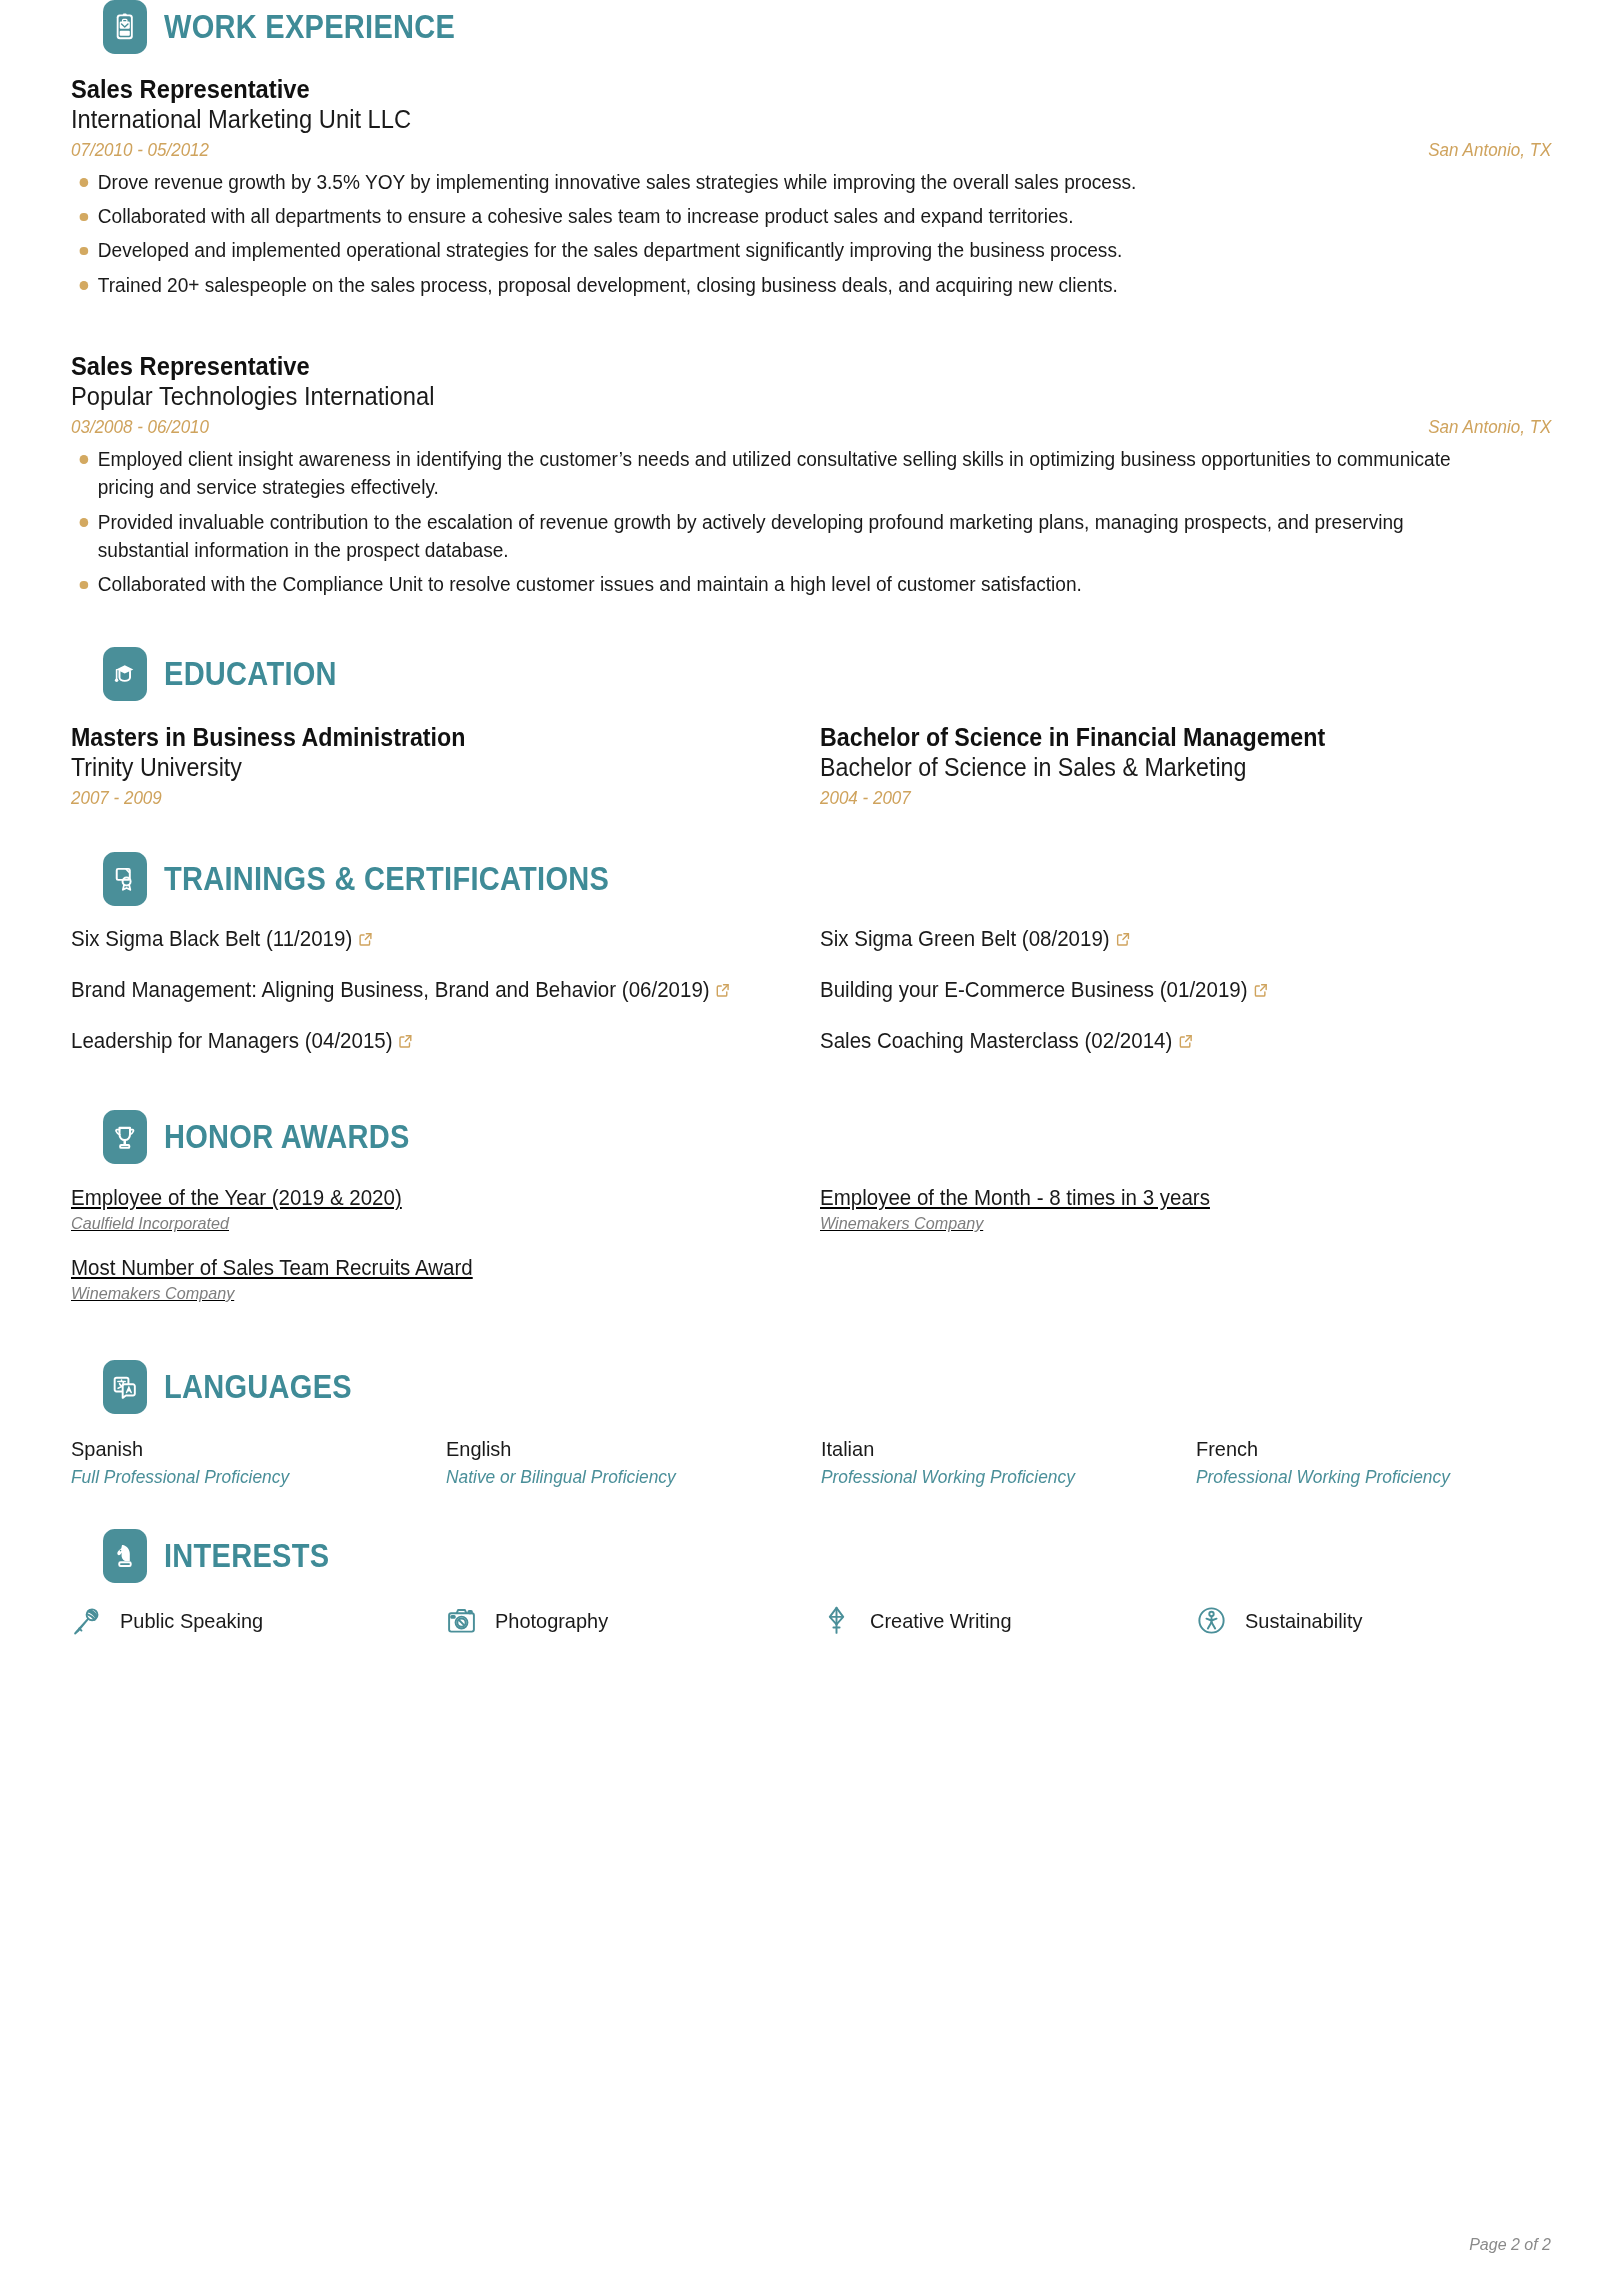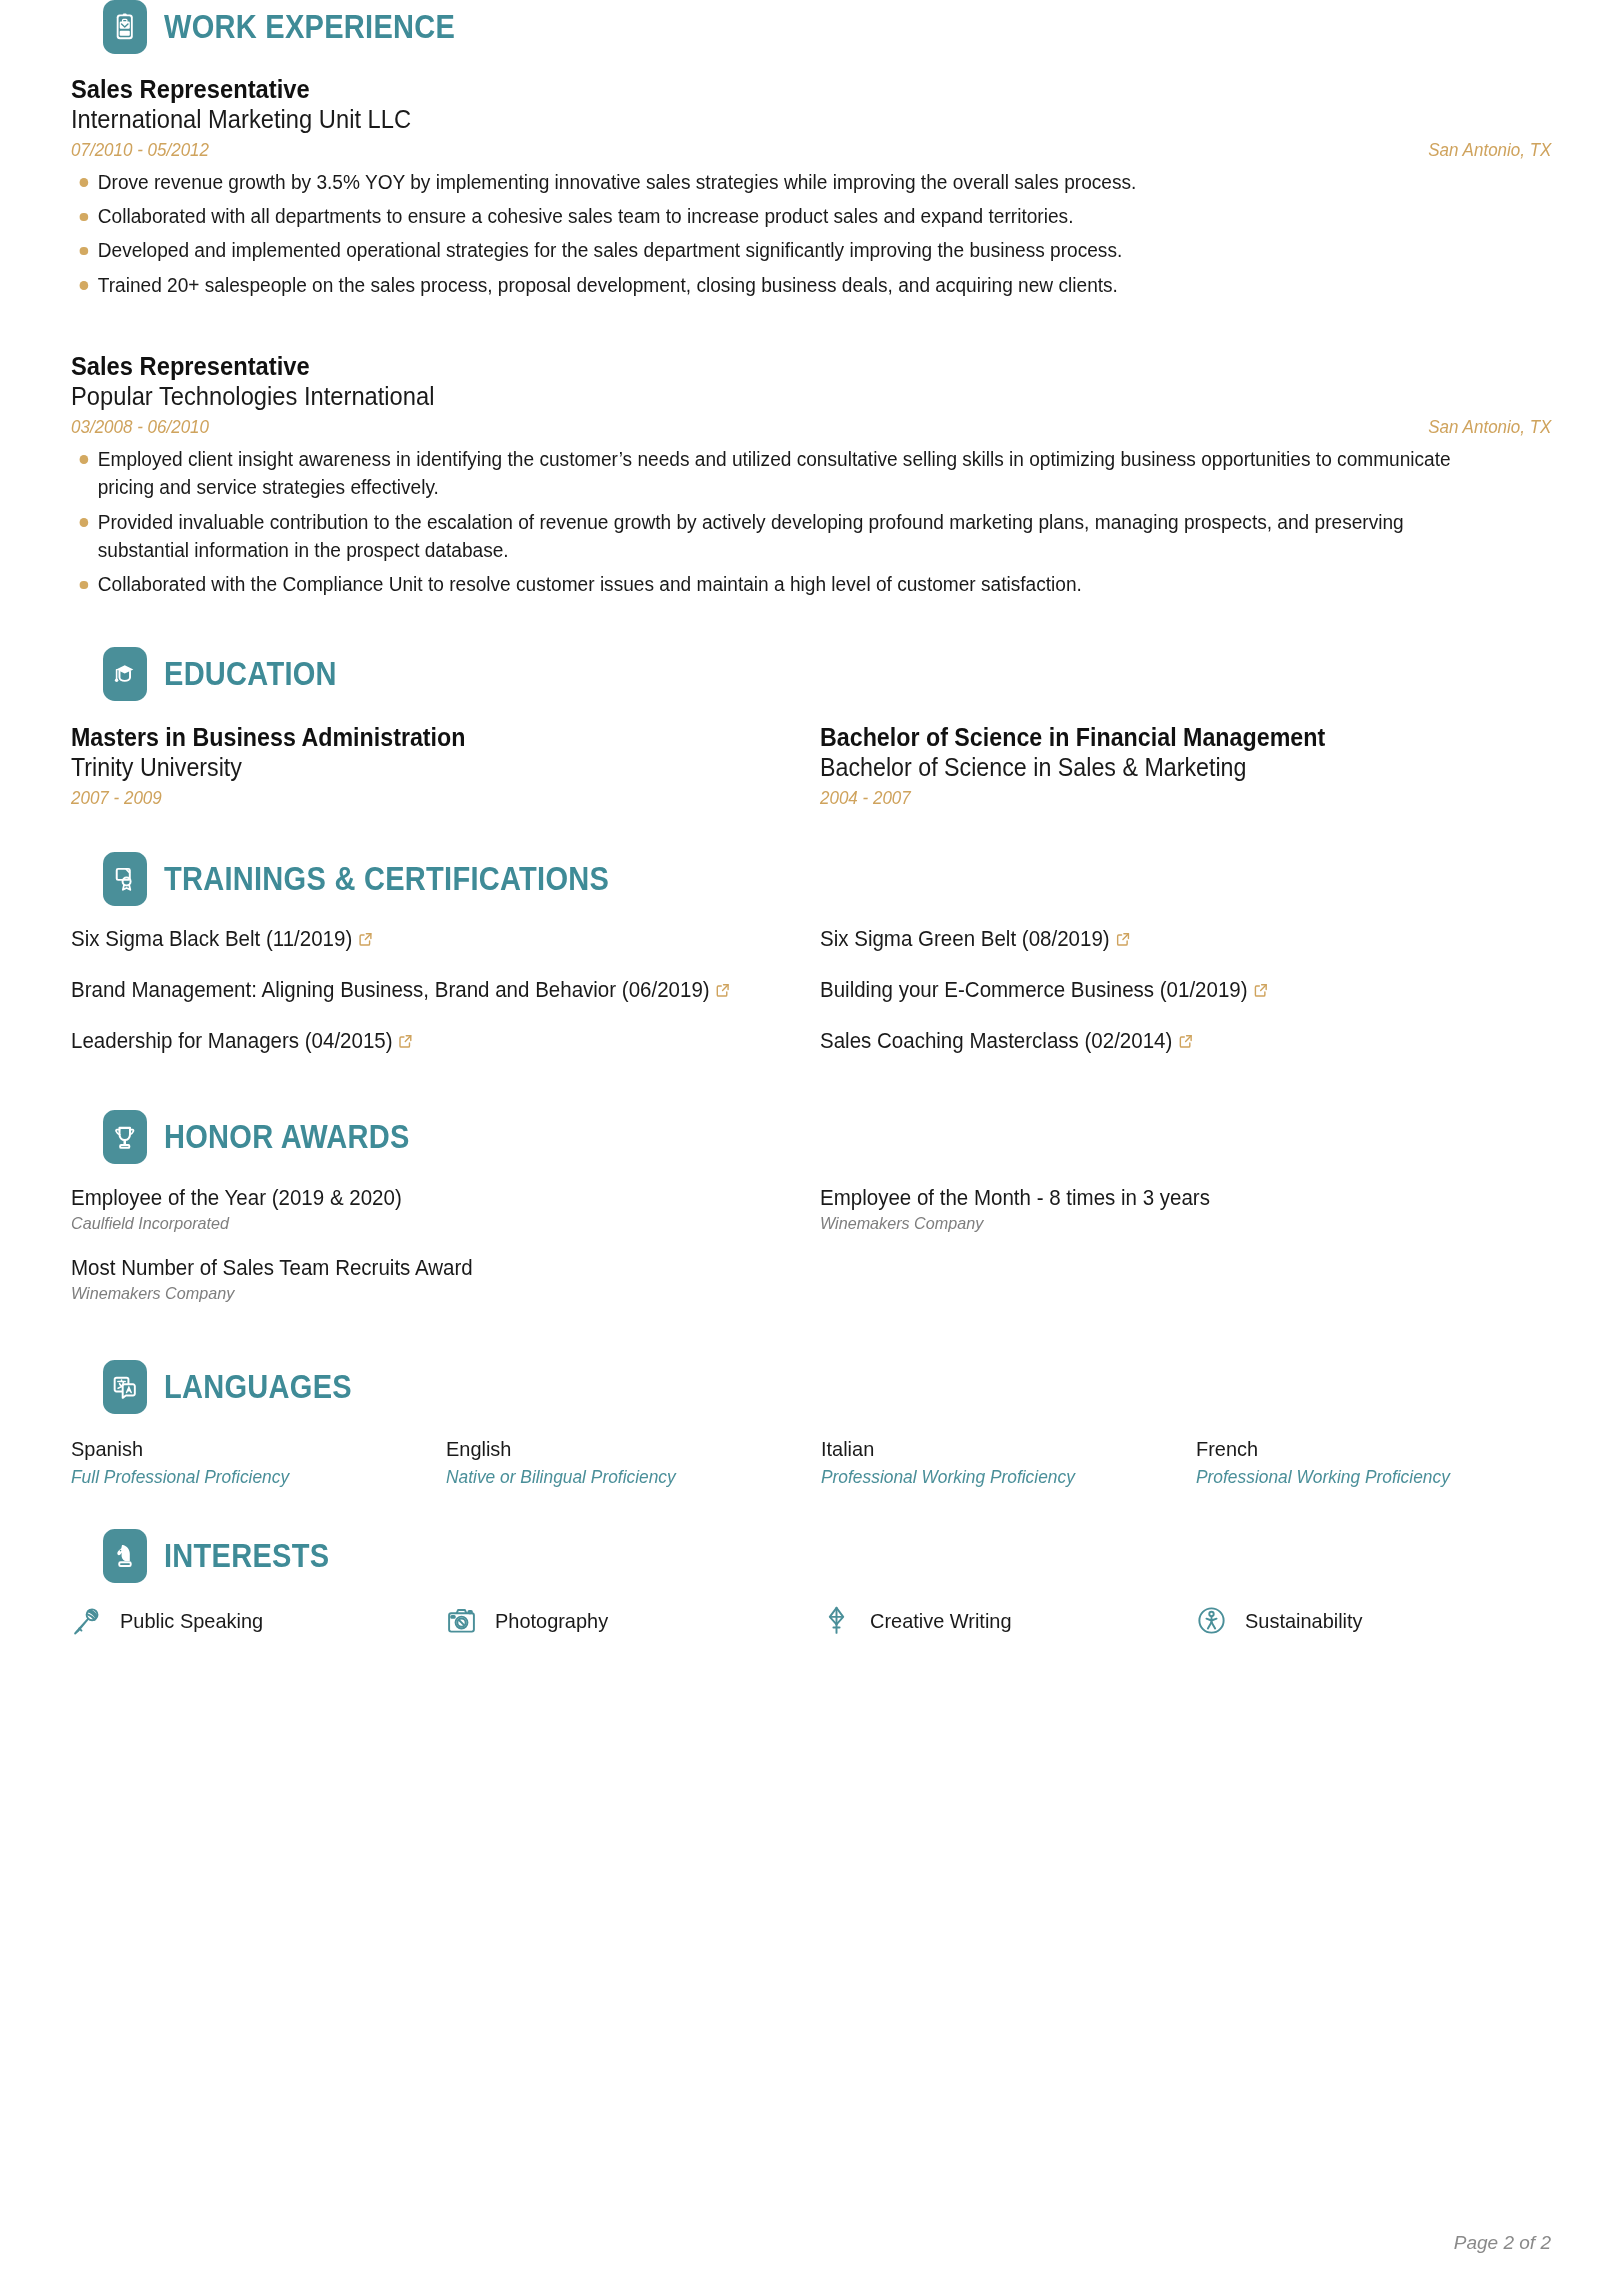--- a/index.html
+++ b/index.html
@@ -160,21 +160,21 @@
     display: inline-block;
     width: 16.4px;
     height: 16.4px;
     vertical-align: -1.3px;
     margin-left: 5.9px;
   }
   .ext-link svg { width: 16.4px; height: 16.4px; display: block; }
 
   
   .awards { margin-top: 19.6px; }
-  .award { margin-bottom: 18.3px; }
+  .award { margin-bottom: 18.3px; text-decoration: underline; }
   .award-title {
     font-size: 21.6px;
     color: #1a1a1a;
     line-height: 1.3;
     transform: scaleX(0.95);
     transform-origin: left center;
   }
   .award-org {
     font-size: 17px;
     font-style: italic;
@@ -239,21 +239,21 @@
     transform: scaleX(0.95);
     transform-origin: left center;
     white-space: nowrap;
   }
 
   
   .footer {
     position: absolute;
     right: 71px;
     bottom: 41px;
-    font-size: 19px;
+    font-size: 16px;
     font-style: italic;
     color: #8a8a8a;
   }
 
   .sp-work-after { height: 42px; }
   .sp-edu-after { height: 43px; }
   .sp-cert-after { height: 33px; }
   .sp-award-after { height: 37px; }
   .sp-lang-after { height: 39px; }
   .gap-entry { height: 26px; }

